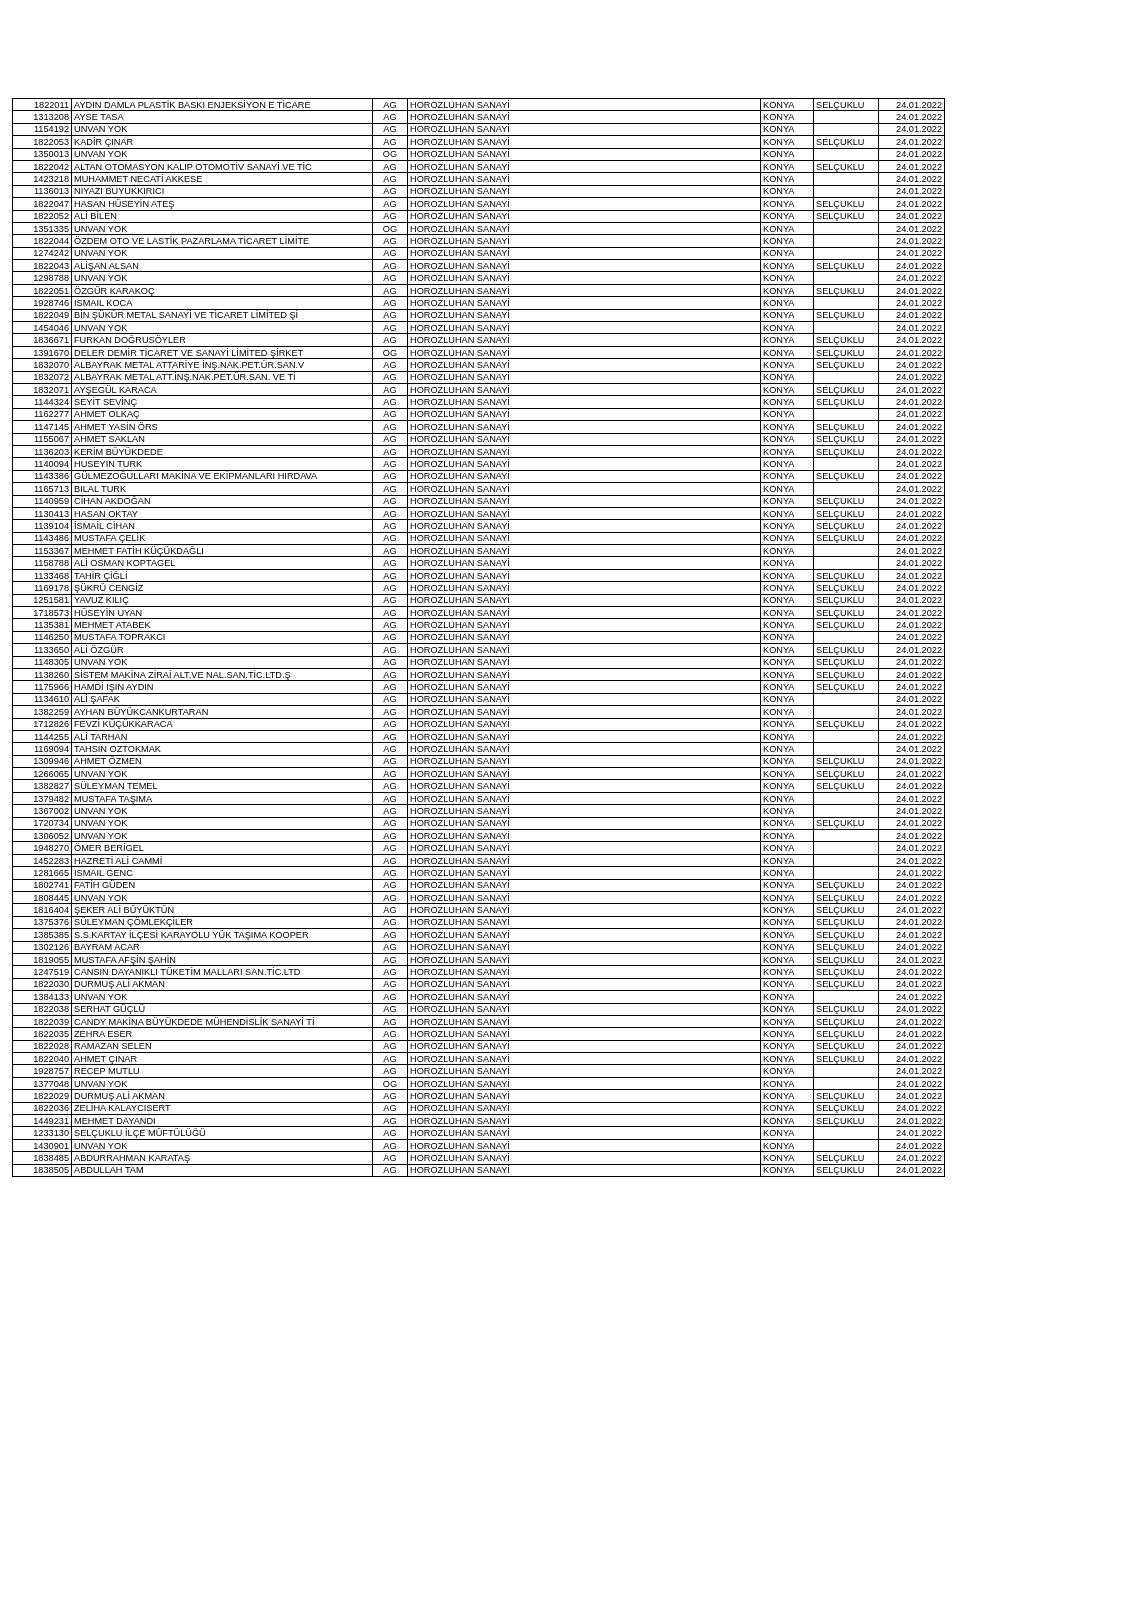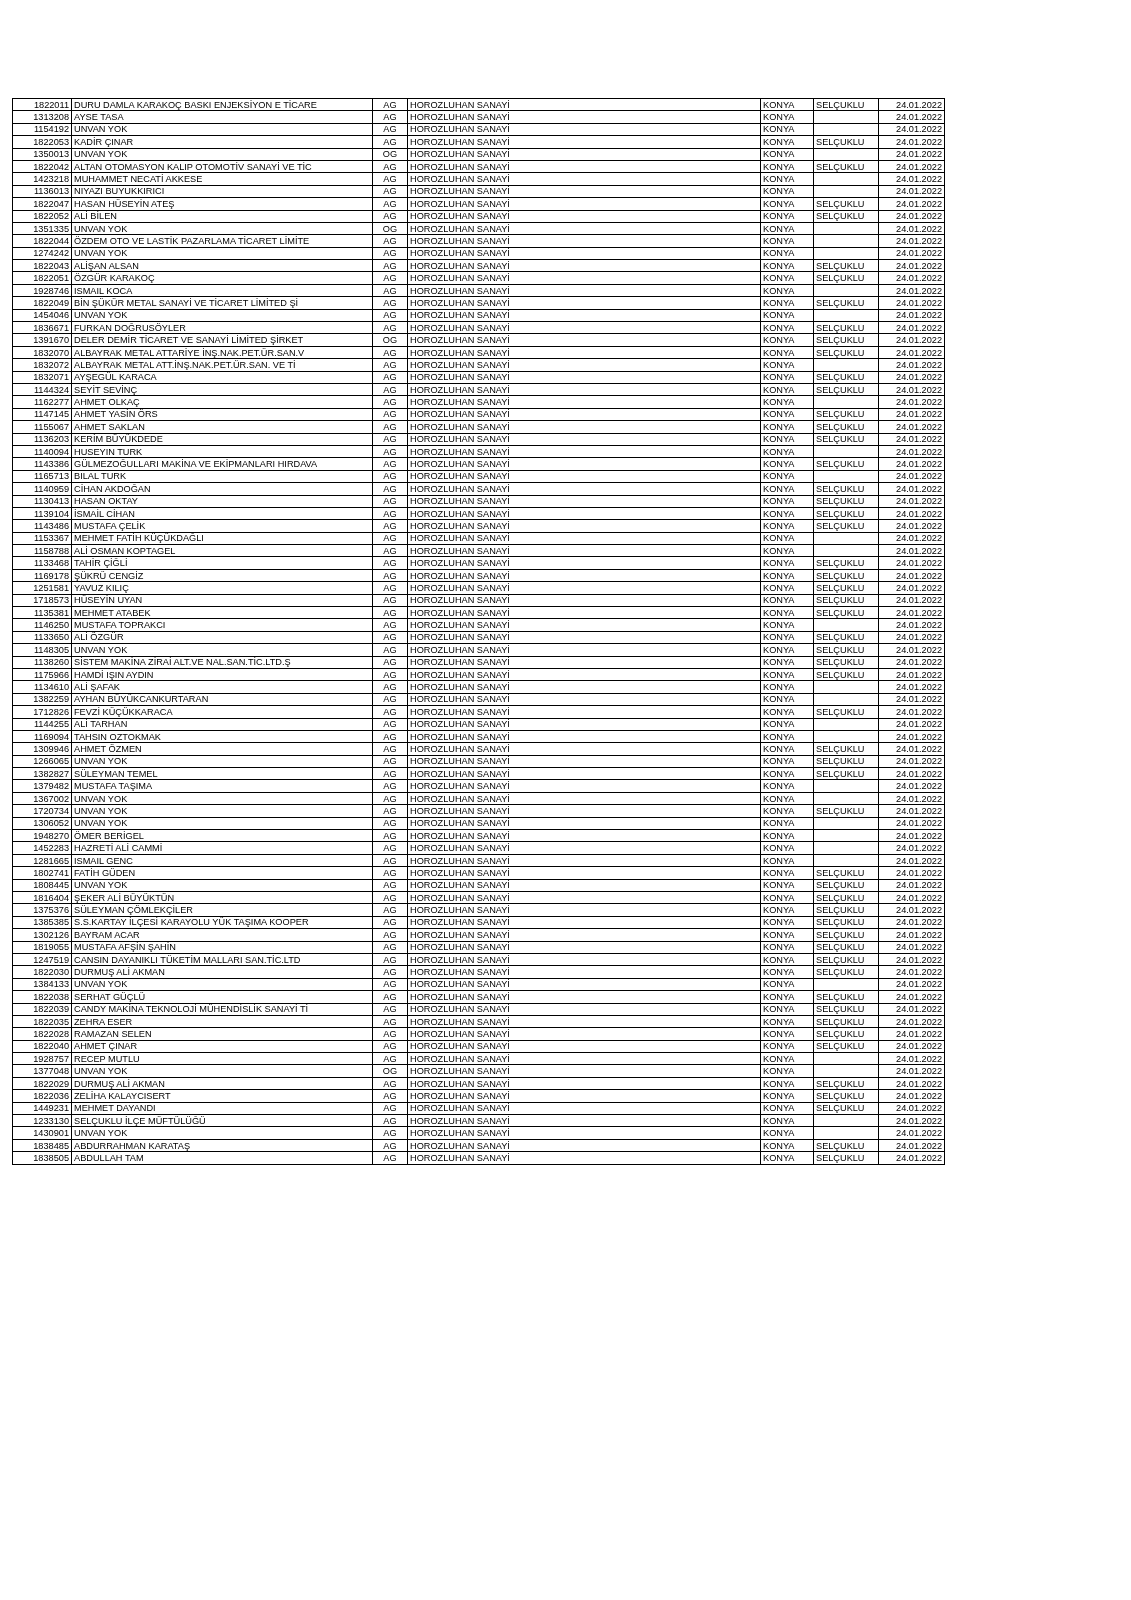--- a/index.html
+++ b/index.html
@@ -72,21 +72,21 @@
   }
 </style>
 </head>
 <body>
 
 <div class="page">
   <table class="data-table">
     <tbody>
         <tr>
           <td class="c-id">1822011</td>
-          <td class="c-name">DURU DAMLA KARAKOÇ BASKI ENJEKSİYON E TİCARE</td>
+          <td class="c-name">AYDIN DAMLA PLASTİK BASKI ENJEKSİYON E TİCARE</td>
           <td class="c-type">AG</td>
           <td class="c-zone">HOROZLUHAN SANAYİ</td>
           <td class="c-city">KONYA</td>
           <td class="c-district">SELÇUKLU</td>
           <td class="c-date">24.01.2022</td>
         </tr>
         <tr>
           <td class="c-id">1313208</td>
           <td class="c-name">AYSE TASA</td>
           <td class="c-type">AG</td>
@@ -194,20 +194,29 @@
           <td class="c-district"></td>
           <td class="c-date">24.01.2022</td>
         </tr>
         <tr>
           <td class="c-id">1822043</td>
           <td class="c-name">ALİŞAN ALSAN</td>
           <td class="c-type">AG</td>
           <td class="c-zone">HOROZLUHAN SANAYİ</td>
           <td class="c-city">KONYA</td>
           <td class="c-district">SELÇUKLU</td>
+          <td class="c-date">24.01.2022</td>
+        </tr>
+        <tr>
+          <td class="c-id">1298788</td>
+          <td class="c-name">UNVAN YOK</td>
+          <td class="c-type">AG</td>
+          <td class="c-zone">HOROZLUHAN SANAYİ</td>
+          <td class="c-city">KONYA</td>
+          <td class="c-district"></td>
           <td class="c-date">24.01.2022</td>
         </tr>
         <tr>
           <td class="c-id">1822051</td>
           <td class="c-name">ÖZGÜR KARAKOÇ</td>
           <td class="c-type">AG</td>
           <td class="c-zone">HOROZLUHAN SANAYİ</td>
           <td class="c-city">KONYA</td>
           <td class="c-district">SELÇUKLU</td>
           <td class="c-date">24.01.2022</td>
@@ -729,21 +738,21 @@
           <td class="c-id">1822038</td>
           <td class="c-name">SERHAT GÜÇLÜ</td>
           <td class="c-type">AG</td>
           <td class="c-zone">HOROZLUHAN SANAYİ</td>
           <td class="c-city">KONYA</td>
           <td class="c-district">SELÇUKLU</td>
           <td class="c-date">24.01.2022</td>
         </tr>
         <tr>
           <td class="c-id">1822039</td>
-          <td class="c-name">CANDY MAKİNA TEKNOLOJİ MÜHENDİSLİK SANAYİ Tİ</td>
+          <td class="c-name">CANDY MAKİNA BÜYÜKDEDE MÜHENDİSLİK SANAYİ Tİ</td>
           <td class="c-type">AG</td>
           <td class="c-zone">HOROZLUHAN SANAYİ</td>
           <td class="c-city">KONYA</td>
           <td class="c-district">SELÇUKLU</td>
           <td class="c-date">24.01.2022</td>
         </tr>
         <tr>
           <td class="c-id">1822035</td>
           <td class="c-name">ZEHRA ESER</td>
           <td class="c-type">AG</td>

